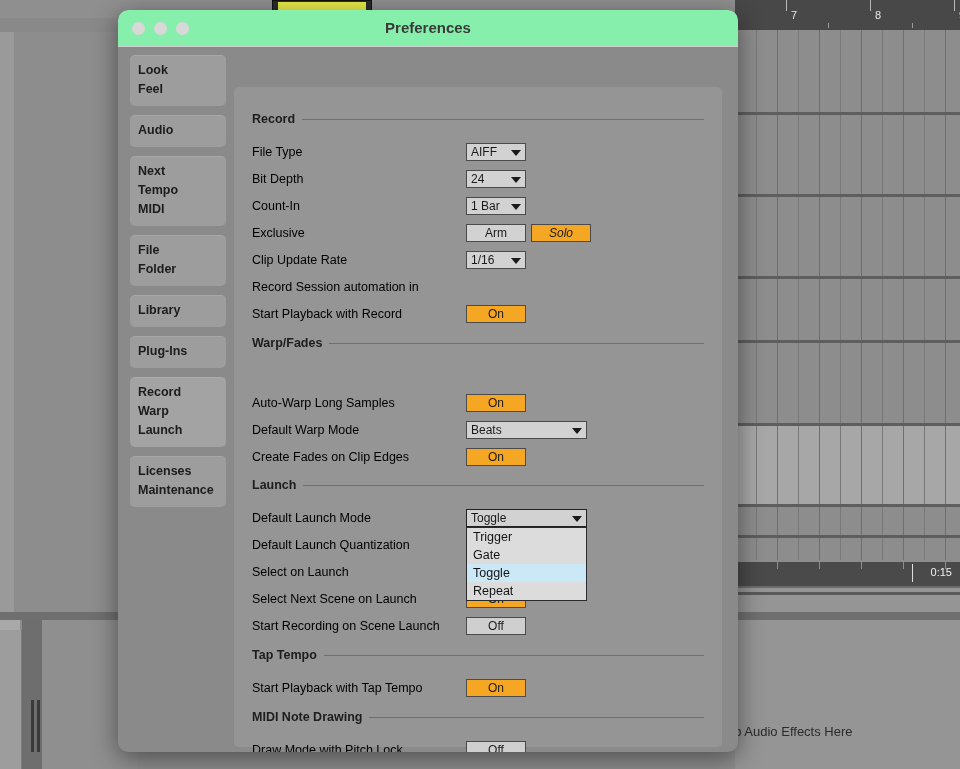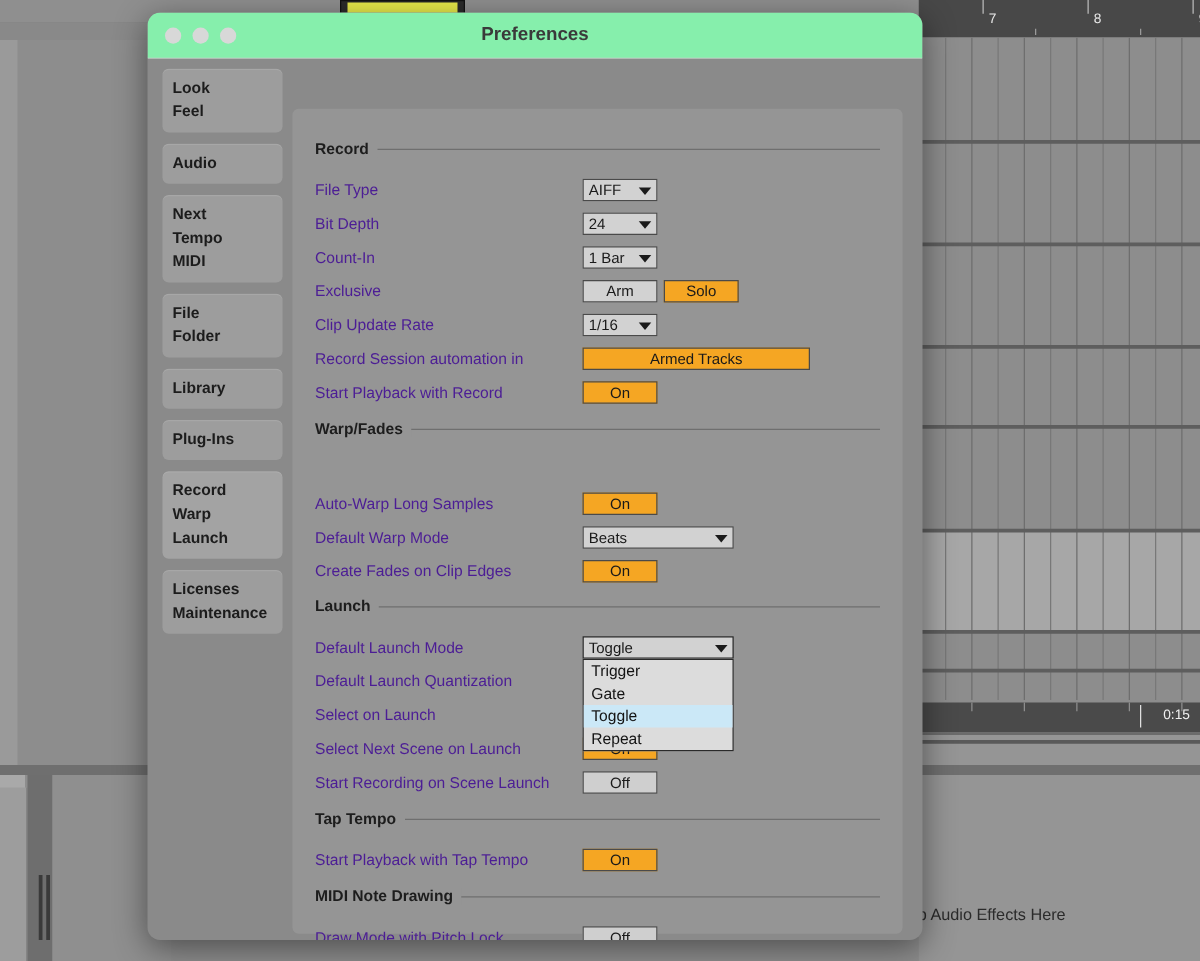--- a/index.html
+++ b/index.html
@@ -96,21 +96,21 @@
     padding:2px 0 2px 8px; line-height:15px; cursor:default; }
 
   
   .content { position:absolute; left:116px; top:40px; width:488px; height:660px;
     background:#959595; border-radius:5px; }
   .sec-title { position:absolute; left:18px; font-size:12.5px; font-weight:bold;
     color:#1d1d1d; background:#959595; padding-right:7px; z-index:2; }
   .sec-rule { position:absolute; left:18px; right:18px; height:1px; background:#6f6f6f; }
 
   .row { position:absolute; left:18px; right:14px; height:20px; }
-  .row-label { position:absolute; left:0; top:2px; font-size:12.5px; color:#4c1d95;
+  .row-label { position:absolute; left:0; top:2px; font-size:12.5px; color:#000000;
     white-space:nowrap; }
 
   
   .ctl { position:absolute; box-sizing:border-box; font-size:12px;
     text-align:center; line-height:16px; height:18px;
     border:1px solid #4a4a4a; color:#1a1a1a; }
   .ctl.gray { background:#d2d2d2; }
   .ctl.orange { background:#f5a623; }
   .ctl.sel-gray { background:#cfcfcf; }
 
@@ -284,34 +284,33 @@
           <div class="row-label">Count-In</div>
           <div class="combo" style="left:214px; width:60px;">
             <div class="cv">1 Bar</div>
             <div class="arrow"></div>
           </div>
         </div>
 
         <div class="row" style="top:137px">
           <div class="row-label">Exclusive</div>
           <div class="ctl gray" style="left:214px; width:60px;">Arm</div>
-          <div class="ctl orange" style="left:279px; width:60px;">Solo</div>
+          <div class="ctl orange" style="left:279px; width:60px;font-style:italic;">Solo</div>
         </div>
 
         <div class="row" style="top:164px">
           <div class="row-label">Clip Update Rate</div>
           <div class="combo" style="left:214px; width:60px;">
             <div class="cv">1/16</div>
             <div class="arrow"></div>
           </div>
         </div>
 
         <div class="row" style="top:191px">
           <div class="row-label">Record Session automation in</div>
-          <div class="ctl orange" style="left:214px; width:182px;">Armed Tracks</div>
         </div>
 
         <div class="row" style="top:218px">
           <div class="row-label">Start Playback with Record</div>
           <div class="ctl orange" style="left:214px; width:60px;">On</div>
         </div>
 
         <div class="sec-title" style="top:249px">Warp/Fades</div>
         <div class="sec-rule" style="top:256px"></div>
 

